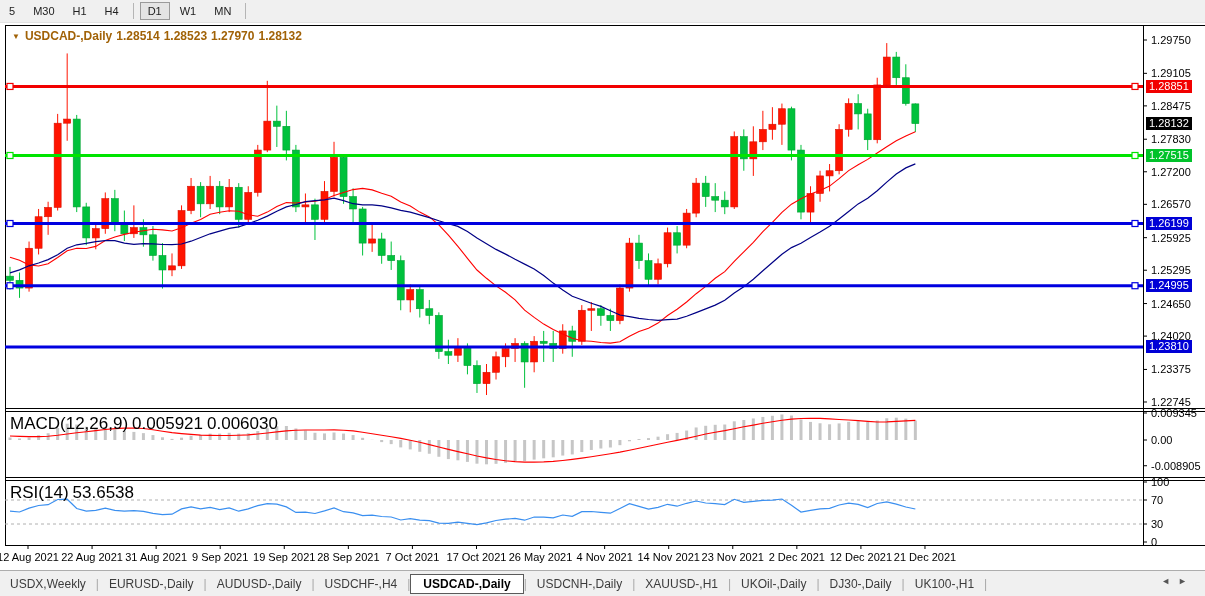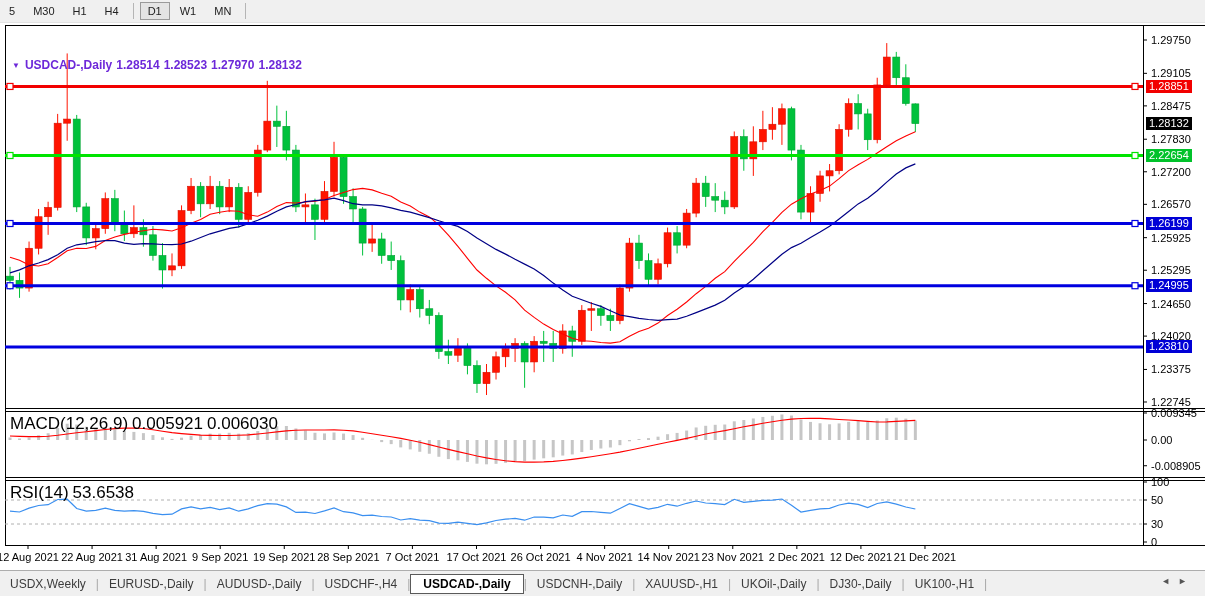--- a/index.html
+++ b/index.html
@@ -10,21 +10,21 @@
            display:flex;align-items:center;z-index:5;border-bottom:1px solid #e3e3e3;}
   .tf-btn{padding:2px 7px;margin:0 1px;color:#222;font-size:11px;cursor:default;border:1px solid transparent;}
   .tf-btn.active{background:#e4e4e4;border:1px solid #9a9a9a;}
   .tf-sep{width:1px;height:16px;background:#b5b5b5;margin:0 5px;}
   
   #chart-svg{position:absolute;left:0;top:0;z-index:1;}
   #overlay{position:absolute;left:0;top:0;width:1205px;height:413px;z-index:2;pointer-events:none;}
   .axis-label{position:absolute;font-size:11px;line-height:12px;color:#000;white-space:nowrap;}
   .badge{position:absolute;font-size:11px;line-height:13px;height:13px;padding:0 3px;color:#fff;white-space:nowrap;}
   .date-label{position:absolute;font-size:11px;color:#000;transform:translateX(-50%);white-space:nowrap;}
-  #chart-title{position:absolute;left:12px;top:29px;z-index:3;font-size:12px;font-weight:bold;color:#6d28d9;margin-top:29px;}
+  #chart-title{position:absolute;left:12px;top:29px;z-index:3;font-size:12px;font-weight:bold;color:#a16207;}
   #chart-title .tri{font-size:8px;vertical-align:1px;margin-right:5px;}
   #chart-title span{margin-right:4px;}
   .pane-label{position:absolute;z-index:3;font-size:17px;color:#000;}
   .pane-label span{margin-right:4px;}
   
   #tabbar{position:absolute;left:0;top:570px;width:1205px;height:26px;background:#f0f0f0;
           border-top:1px solid #adadad;display:flex;align-items:center;z-index:5;}
   .tab{padding:3px 10px;color:#3c3c3c;font-size:12px;cursor:default;white-space:nowrap;text-align:right;}
   .tab.active{background:#fff;border:1px solid #5a5a5a;color:#000;font-weight:bold;padding:2px 12px;}
   .tab-sep{color:#a8a8a8;font-size:12px;}
@@ -631,41 +631,41 @@
       <div class="axis-label" style="left: 1151px; top: 231.665px;">1.25925</div>
       <div class="axis-label" style="left: 1151px; top: 264.221px;">1.25295</div>
       <div class="axis-label" style="left: 1151px; top: 297.553px;">1.24650</div>
       <div class="axis-label" style="left: 1151px; top: 330.109px;">1.24020</div>
       <div class="axis-label" style="left: 1151px; top: 363.441px;">1.23375</div>
       <div class="axis-label" style="left: 1151px; top: 395.997px;">1.22745</div>
       <div class="axis-label" style="left: 1151px; top: 406.993px;">0.009345</div>
       <div class="axis-label" style="left: 1151px; top: 434px;">0.00</div>
       <div class="axis-label" style="left: 1151px; top: 459.735px;">-0.008905</div>
       <div class="axis-label" style="left: 1151px; top: 476px;">100</div>
-      <div class="axis-label" style="left: 1151px; top: 494px;">50</div>
+      <div class="axis-label" style="left: 1151px; top: 494px;">70</div>
       <div class="axis-label" style="left: 1151px; top: 518px;">30</div>
       <div class="axis-label" style="left: 1151px; top: 536px;">0</div>
       <div class="date-label" style="left: 28px; top: 551px;">12 Aug 2021</div>
       <div class="date-label" style="left: 92.07px; top: 551px;">22 Aug 2021</div>
       <div class="date-label" style="left: 156.14px; top: 551px;">31 Aug 2021</div>
       <div class="date-label" style="left: 220.21px; top: 551px;">9 Sep 2021</div>
       <div class="date-label" style="left: 284.28px; top: 551px;">19 Sep 2021</div>
       <div class="date-label" style="left: 348.35px; top: 551px;">28 Sep 2021</div>
       <div class="date-label" style="left: 412.42px; top: 551px;">7 Oct 2021</div>
       <div class="date-label" style="left: 476.49px; top: 551px;">17 Oct 2021</div>
-      <div class="date-label" style="left: 540.56px; top: 551px;">26 Oct 2021</div>
+      <div class="date-label" style="left: 540.56px; top: 551px;">26 May 2021</div>
       <div class="date-label" style="left: 604.63px; top: 551px;">4 Nov 2021</div>
       <div class="date-label" style="left: 668.7px; top: 551px;">14 Nov 2021</div>
       <div class="date-label" style="left: 732.77px; top: 551px;">23 Nov 2021</div>
       <div class="date-label" style="left: 796.84px; top: 551px;">2 Dec 2021</div>
       <div class="date-label" style="left: 860.91px; top: 551px;">12 Dec 2021</div>
       <div class="date-label" style="left: 924.98px; top: 551px;">21 Dec 2021</div>
       <div class="badge" style="left: 1146px; top: 80px; background: rgb(242, 0, 0);">1.28851</div>
       <div class="badge" style="left: 1146px; top: 117px; background: rgb(0, 0, 0);">1.28132</div>
-      <div class="badge" style="left: 1146px; top: 149px; background: rgb(0, 194, 42);">2.22654</div>
+      <div class="badge" style="left: 1146px; top: 149px; background: rgb(0, 194, 42);">1.27515</div>
       <div class="badge" style="left: 1146px; top: 217px; background: rgb(0, 0, 214);">1.26199</div>
       <div class="badge" style="left: 1146px; top: 279px; background: rgb(0, 0, 214);">1.24995</div>
       <div class="badge" style="left: 1146px; top: 340px; background: rgb(0, 0, 214);">1.23810</div>
     </div>
 
   <div id="tabbar">
       <div class="tab">USDX,Weekly</div>
       <span class="tab-sep">|</span>
       <div class="tab">EURUSD-,Daily</div>
       <span class="tab-sep">|</span>

